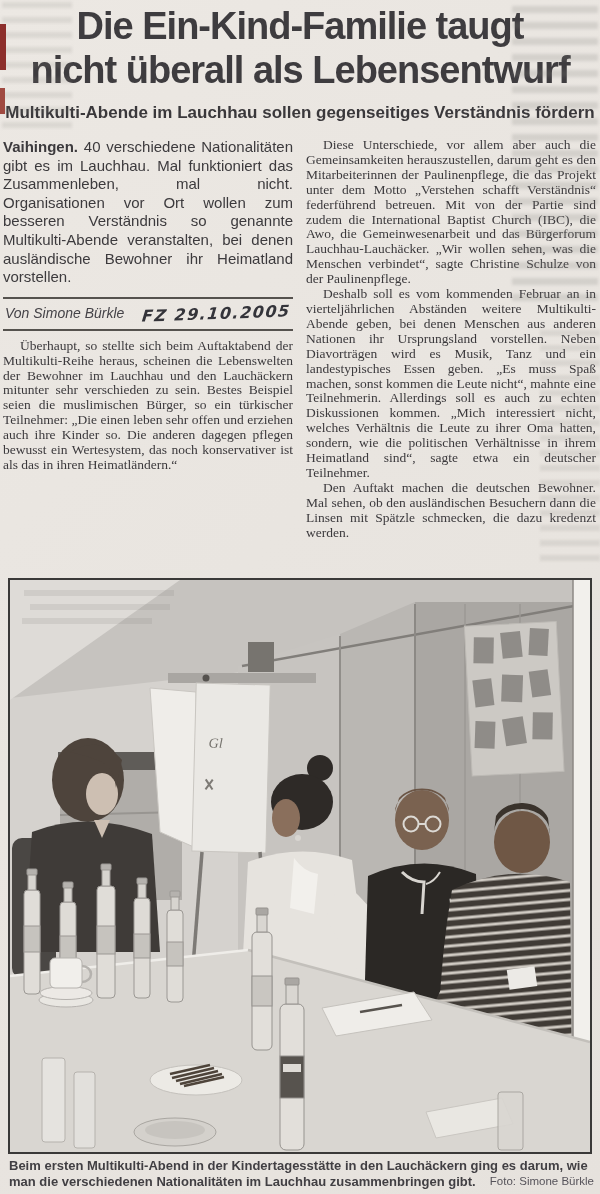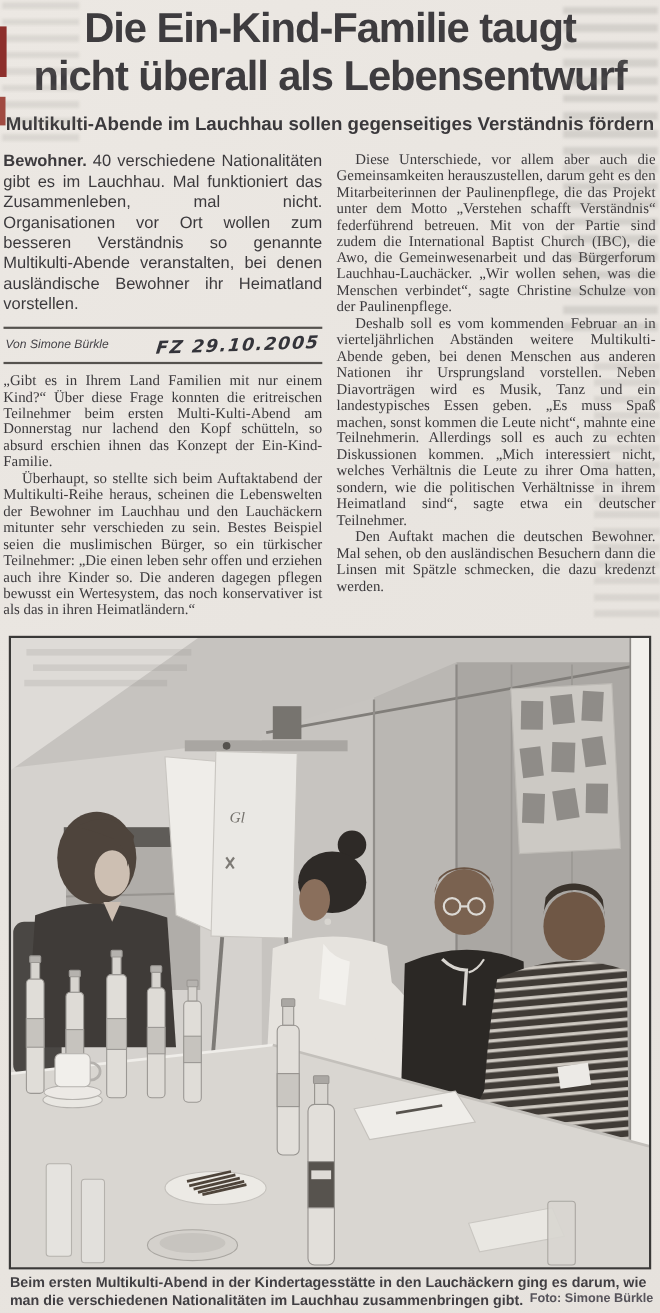--- a/index.html
+++ b/index.html
@@ -28,37 +28,37 @@
   .columns{display:flex; gap:13px; margin:14px 4px 0 3px; height:440px; overflow:hidden;}
   .col{flex:1; min-width:0;}
 
   .lead{margin:0; font-size:15px; line-height:18.6px; text-align:justify; color:#3c3a3d;
         hyphens:auto; -webkit-hyphens:auto;}
   .lead b{font-weight:bold;}
 
   .byline-row{display:flex; justify-content:space-between; align-items:center;
               border-top:2px solid #55524e; border-bottom:2px solid #55524e;
               margin:10px 0 8px; padding:5px 2px 6px;}
-  .byline{font-style:italic; font-size:11px; color:#454348;}
+  .byline{font-style:italic; font-size:14px; color:#454348;}
   .hand-date{font-family:"DejaVu Sans",sans-serif; font-style:italic; font-weight:bold;
              font-size:16px; letter-spacing:1.5px; color:#34343a;
              transform:rotate(-2deg) skewX(-8deg); transform-origin:center;}
 
   .bodytext p{margin:0; font-family:"Liberation Serif","DejaVu Serif",serif;
               font-size:13.5px; line-height:14.9px; text-align:justify; color:#3b393c;
               hyphens:auto; -webkit-hyphens:auto;}
   .bodytext p.indent{text-indent:17px;}
 
   .photo-frame{position:absolute; top:578px; left:8px; width:580px; height:572px;
                border:2px solid #3a3938; background:#f2f0ec; overflow:hidden;}
   .photo-frame svg{display:block;}
 
   .caption-block{position:absolute; top:1158px; left:9px; width:585px;
                  font-weight:bold; font-size:13px; line-height:16px; color:#413f43;}
-  .photo-credit{position:absolute; right:0; bottom:1px; font-weight:bold;
+  .photo-credit{position:absolute; right:0; bottom:1px; font-weight:normal;
                 font-size:11.5px; color:#56535a;}
 </style>
 </head>
 <body>
 
 <div class="sheet">
 
   <div class="ghost g1"></div>
   <div class="ghost g2"></div>
   <div class="ghost g3"></div>
@@ -68,29 +68,28 @@
   <div class="headline">
     <div>Die Ein-Kind-Familie taugt</div>
     <div>nicht überall als Lebensentwurf</div>
   </div>
 
   <div class="subheadline">Multikulti-Abende im Lauchhau sollen gegenseitiges Verständnis fördern</div>
 
   <div class="columns">
 
     <div class="col">
-      <p class="lead"><b>Bewohner.</b><span> 40 verschiedene Nationalitäten gibt es im Lauchhau. Mal funktioniert das Zusammenleben, mal nicht. Organisationen vor Ort wollen zum besseren Verständnis so genannte Multikulti-Abende veranstalten, bei denen ausländische Bewohner ihr Heimatland vorstellen.</span></p>
+      <p class="lead"><b>Vaihingen.</b><span> 40 verschiedene Nationalitäten gibt es im Lauchhau. Mal funktioniert das Zusammenleben, mal nicht. Organisationen vor Ort wollen zum besseren Verständnis so genannte Multikulti-Abende veranstalten, bei denen ausländische Bewohner ihr Heimatland vorstellen.</span></p>
 
       <div class="byline-row">
         <span class="byline">Von Simone Bürkle</span>
         <span class="hand-date">FZ 29.10.2005</span>
       </div>
 
       <div class="bodytext">
-        <p>„Gibt es in Ihrem Land Familien mit nur einem Kind?“ Über diese Frage konnten die eritreischen Teilnehmer beim ersten Multi-Kulti-Abend am Donnerstag nur lachend den Kopf schütteln, so absurd erschien ihnen das Konzept der Ein-Kind-Familie.</p>
         <p class="indent">Überhaupt, so stellte sich beim Auftaktabend der Multikulti-Reihe heraus, scheinen die Lebenswelten der Bewohner im Lauchhau und den Lauchäckern mitunter sehr verschieden zu sein. Bestes Beispiel seien die muslimischen Bürger, so ein türkischer Teilnehmer: „Die einen leben sehr offen und erziehen auch ihre Kinder so. Die anderen dagegen pflegen bewusst ein Wertesystem, das noch konservativer ist als das in ihren Heimatländern.“</p>
       </div>
     </div>
 
     <div class="col bodytext">
       <p class="indent">Diese Unterschiede, vor allem aber auch die Gemeinsamkeiten herauszustellen, darum geht es den Mitarbeiterinnen der Paulinenpflege, die das Projekt unter dem Motto „Verstehen schafft Verständnis“ federführend betreuen. Mit von der Partie sind zudem die International Baptist Church (IBC), die Awo, die Gemeinwesenarbeit und das Bürgerforum Lauchhau-Lauchäcker. „Wir wollen sehen, was die Menschen verbindet“, sagte Christine Schulze von der Paulinenpflege.</p>
       <p class="indent">Deshalb soll es vom kommenden Februar an in vierteljährlichen Abständen weitere Multikulti-Abende geben, bei denen Menschen aus anderen Nationen ihr Ursprungsland vorstellen. Neben Diavorträgen wird es Musik, Tanz und ein landestypisches Essen geben. „Es muss Spaß machen, sonst kommen die Leute nicht“, mahnte eine Teilnehmerin. Allerdings soll es auch zu echten Diskussionen kommen. „Mich interessiert nicht, welches Verhältnis die Leute zu ihrer Oma hatten, sondern, wie die politischen Verhältnisse in ihrem Heimatland sind“, sagte etwa ein deutscher Teilnehmer.</p>
       <p class="indent">Den Auftakt machen die deutschen Bewohner. Mal sehen, ob den ausländischen Besuchern dann die Linsen mit Spätzle schmecken, die dazu kredenzt werden.</p>
     </div>
 

